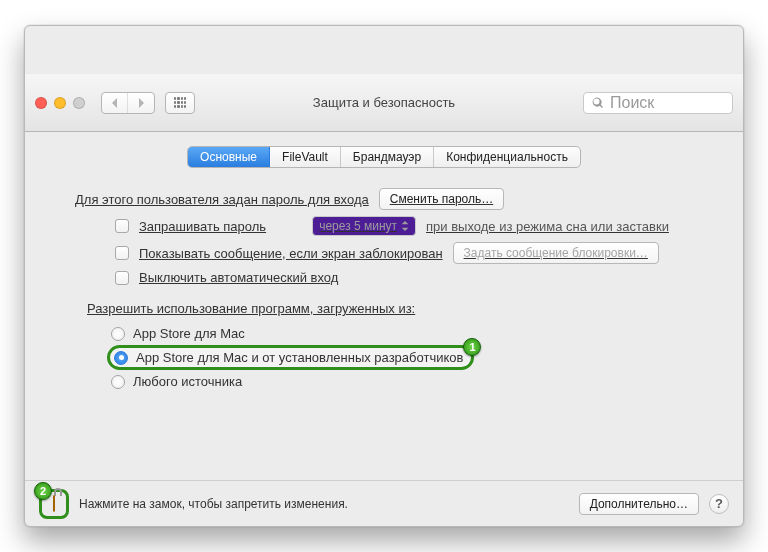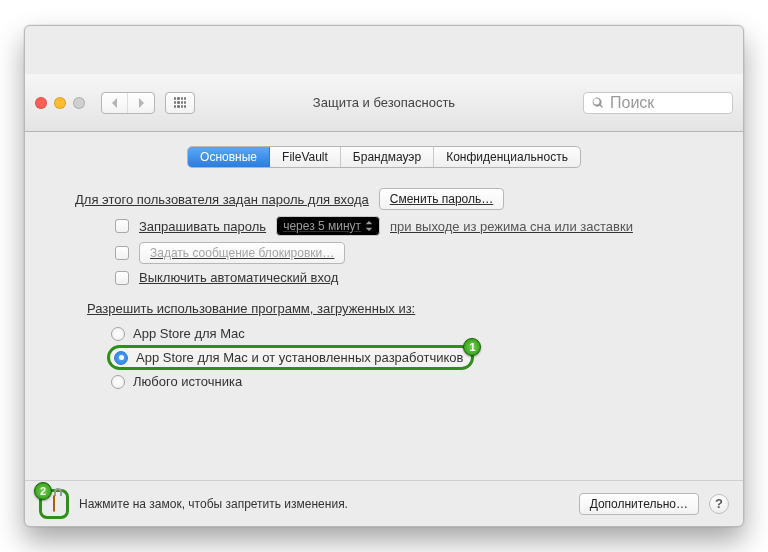--- a/index.html
+++ b/index.html
@@ -119,23 +119,23 @@
     padding:2px 10px;height:22px;font-size:12px;color:#222;
   }
   .btn.dis { color:#a5a5a5; }
 
   .chk {
     width:14px;height:14px;border:1px solid #a8a8a8;border-radius:3px;
     background:linear-gradient(#fff,#f1f1f1);flex:none;
   }
 
   .select {
-    border:1px solid #c9c9c9;border-radius:4px;background:#000000;
+    border:1px solid #c9c9c9;border-radius:4px;background:#4c1d95;
     height:20px;display:flex;align-items:center;padding:0 6px;gap:4px;
-    color:#9c9c9c;font-size:12px;
+    color:#9c9c9c;font-size:12px;margin-left:36px;
   }
   .select svg{width:8px;height:10px;fill:#9c9c9c;}
 
   .sep { margin:16px 12px 10px; }
 
   
   .radio{width:14px;height:14px;border:1px solid #a3a3a3;border-radius:50%;
     background:radial-gradient(#fff,#eee);flex:none;display:flex;align-items:center;justify-content:center;}
   .radio.checked{background:radial-gradient(#5aa8f6,#2a7de0);border-color:#2a7de0;}
   .radio.checked::after{content:"";width:5px;height:5px;border-radius:50%;background:#fff;}
@@ -246,20 +246,21 @@
         <span>через 5 минут</span>
         <svg viewBox="0 0 8 12">
             <path d="M4 0L0 4h8L4 0zM4 12L0 8h8l-4 4z"></path>
           </svg>
       </span>
       <span class="right-text">при выходе из режима сна или заставки</span>
     </div>
 
     <div class="row pad">
       <span class="chk"></span>
+      <span>Показывать сообщение, если экран заблокирован</span>
       <button class="btn dis">Задать сообщение блокировки…</button>
     </div>
 
     <div class="row pad">
       <span class="chk"></span>
       <span>Выключить автоматический вход</span>
     </div>
 
     <div class="row sep">
       <span>Разрешить использование программ, загруженных из:</span>

